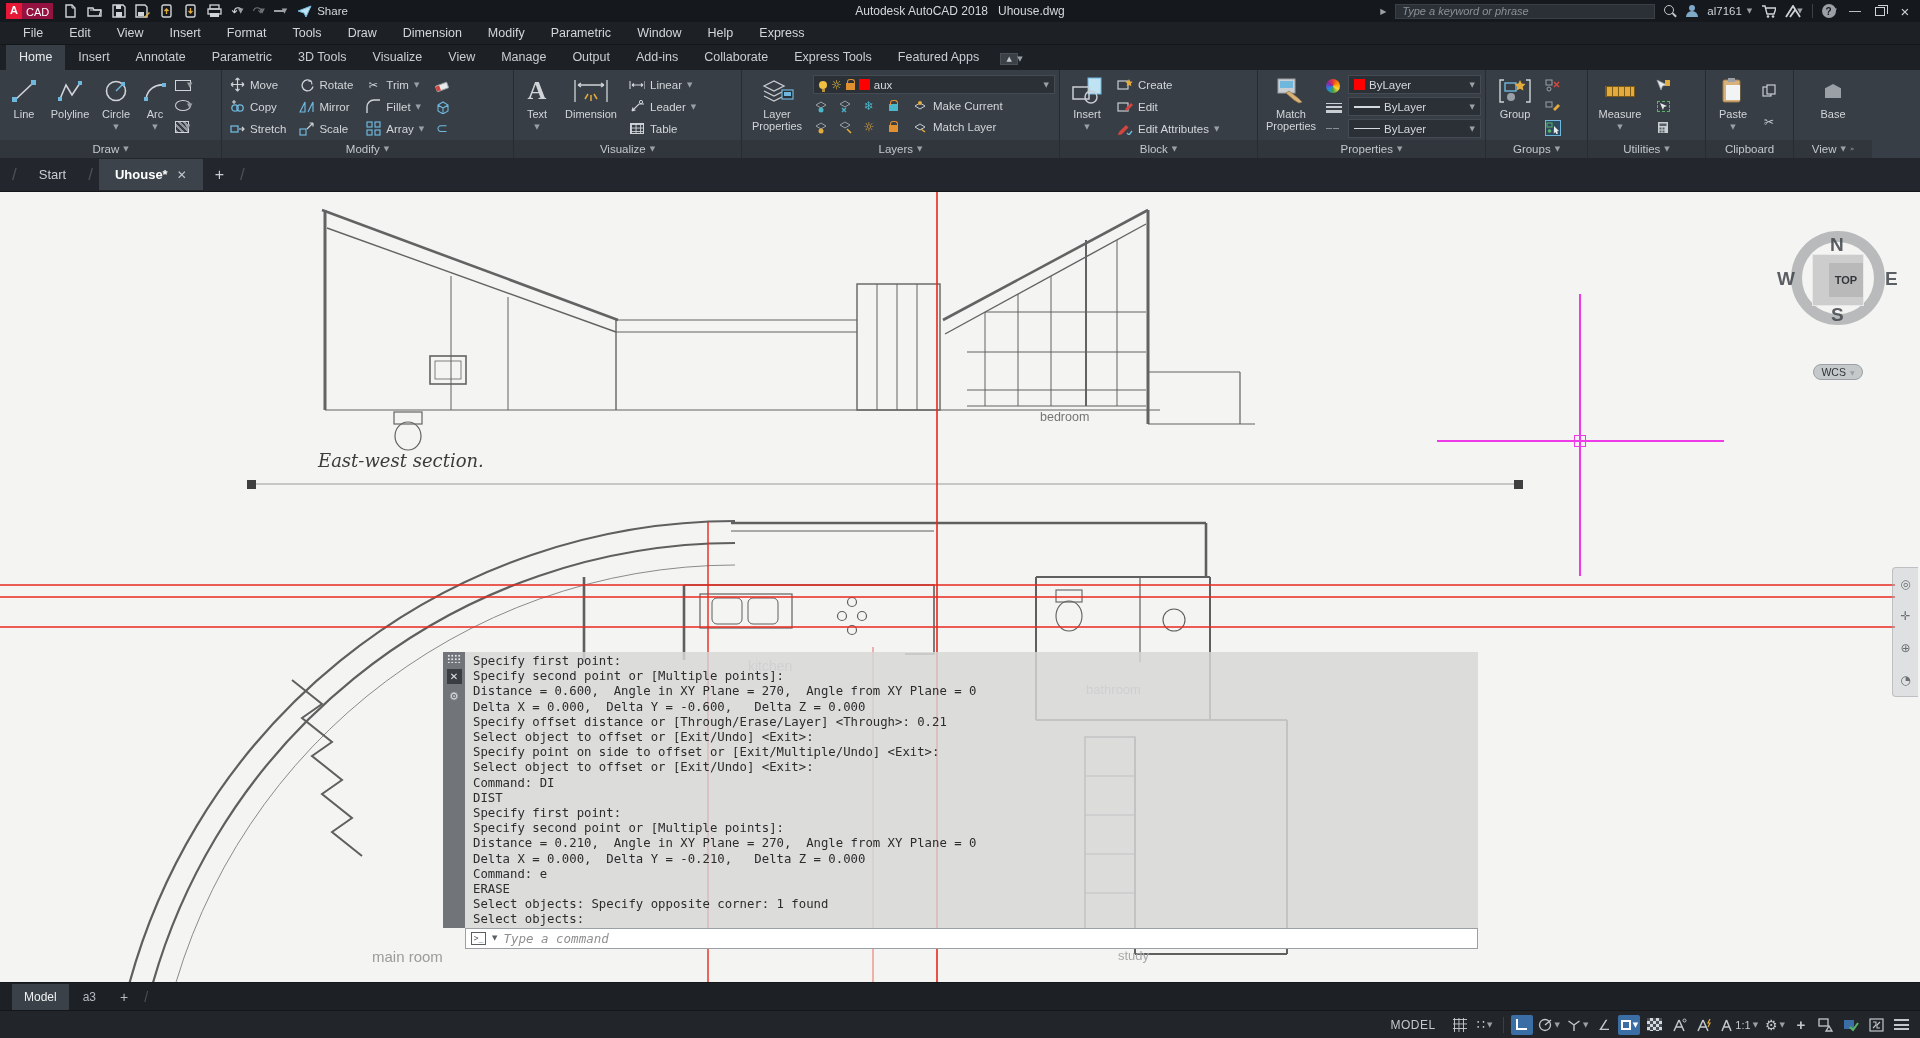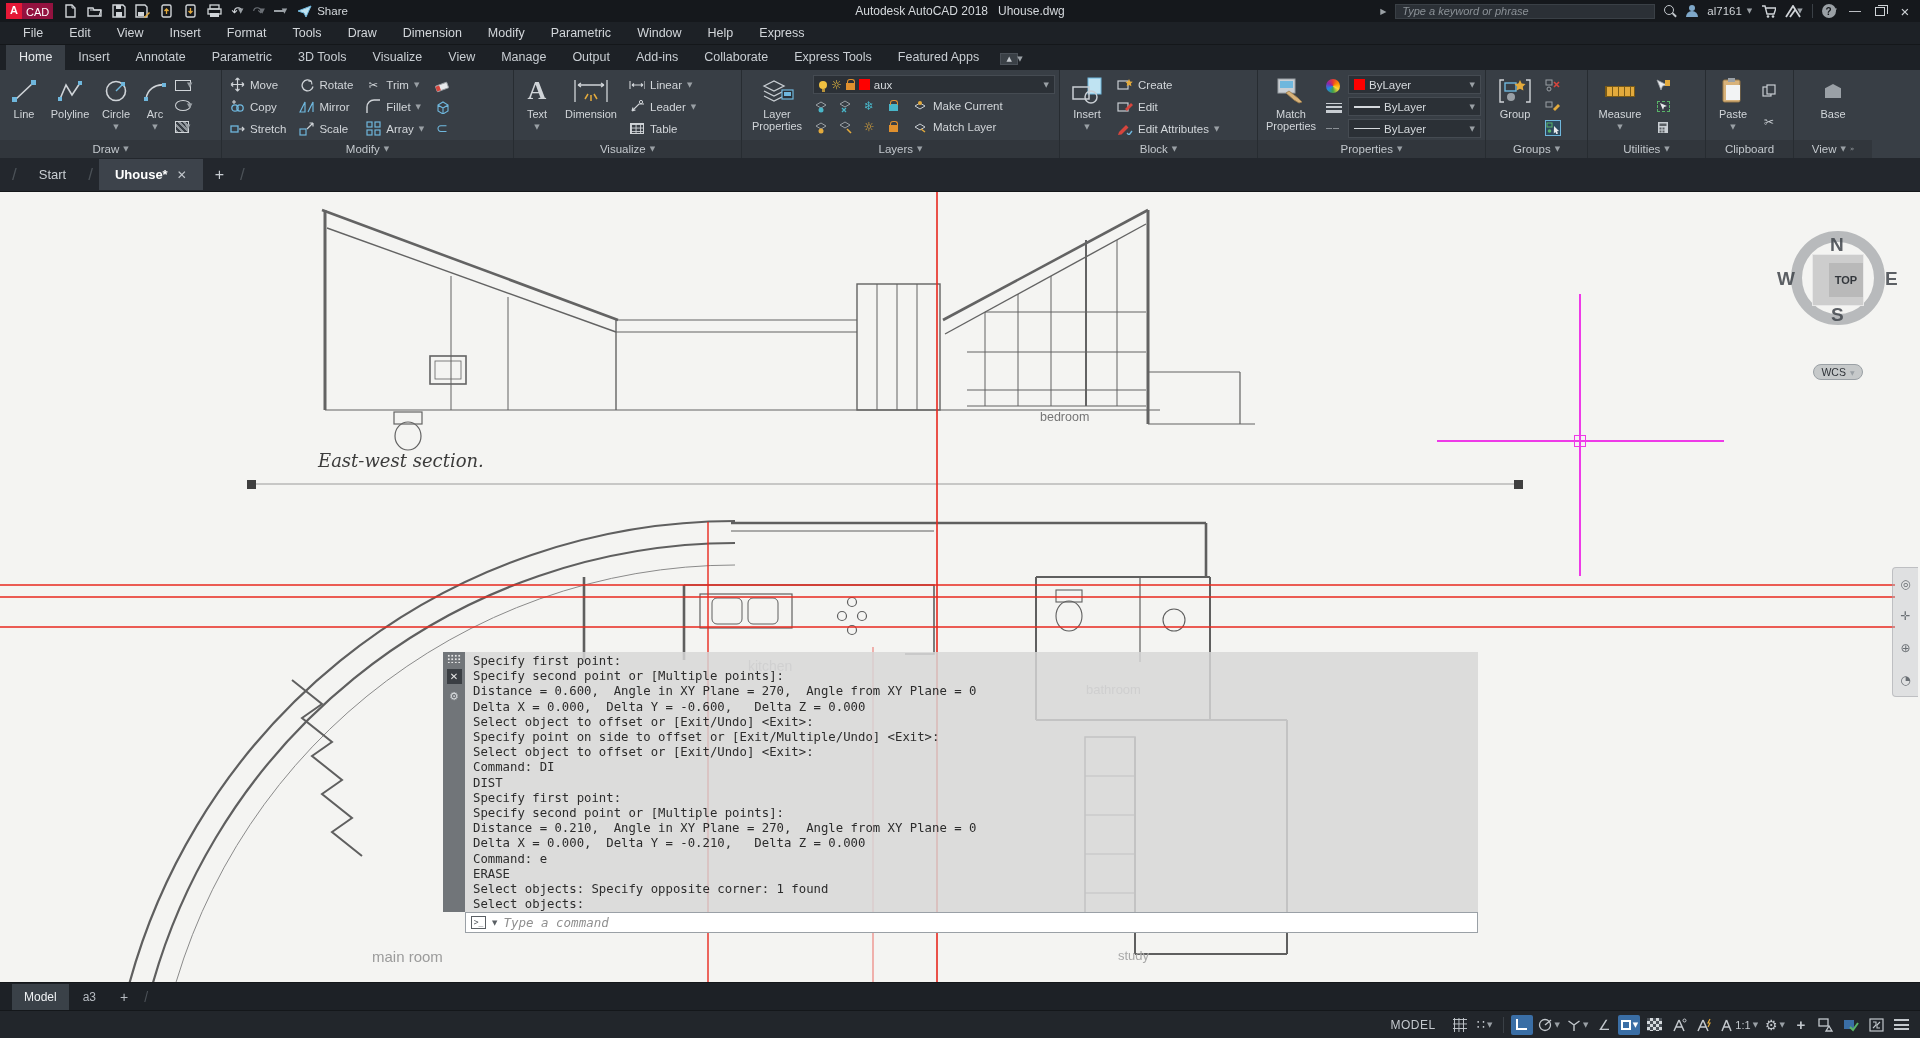--- a/index.html
+++ b/index.html
@@ -930,20 +930,21 @@
         <div class="cmd-gutter">
           <span class="grip"></span>
           <span class="cmd-close">✕</span>
           <span class="cmd-wrench g">⚙</span>
         </div>
         <div class="cmd-hist">
           <div class="cmd-line">Specify first point:</div>
           <div class="cmd-line">Specify second point or [Multiple points]:</div>
           <div class="cmd-line">Distance = 0.600,  Angle in XY Plane = 270,  Angle from XY Plane = 0</div>
           <div class="cmd-line">Delta X = 0.000,  Delta Y = -0.600,   Delta Z = 0.000</div>
+          <div class="cmd-line">Specify offset distance or [Through/Erase/Layer] &lt;Through&gt;: 0.21</div>
           <div class="cmd-line">Select object to offset or [Exit/Undo] &lt;Exit&gt;:</div>
           <div class="cmd-line">Specify point on side to offset or [Exit/Multiple/Undo] &lt;Exit&gt;:</div>
           <div class="cmd-line">Select object to offset or [Exit/Undo] &lt;Exit&gt;:</div>
           <div class="cmd-line">Command: DI</div>
           <div class="cmd-line">DIST</div>
           <div class="cmd-line">Specify first point:</div>
           <div class="cmd-line">Specify second point or [Multiple points]:</div>
           <div class="cmd-line">Distance = 0.210,  Angle in XY Plane = 270,  Angle from XY Plane = 0</div>
           <div class="cmd-line">Delta X = 0.000,  Delta Y = -0.210,   Delta Z = 0.000</div>
           <div class="cmd-line">Command: e</div>

